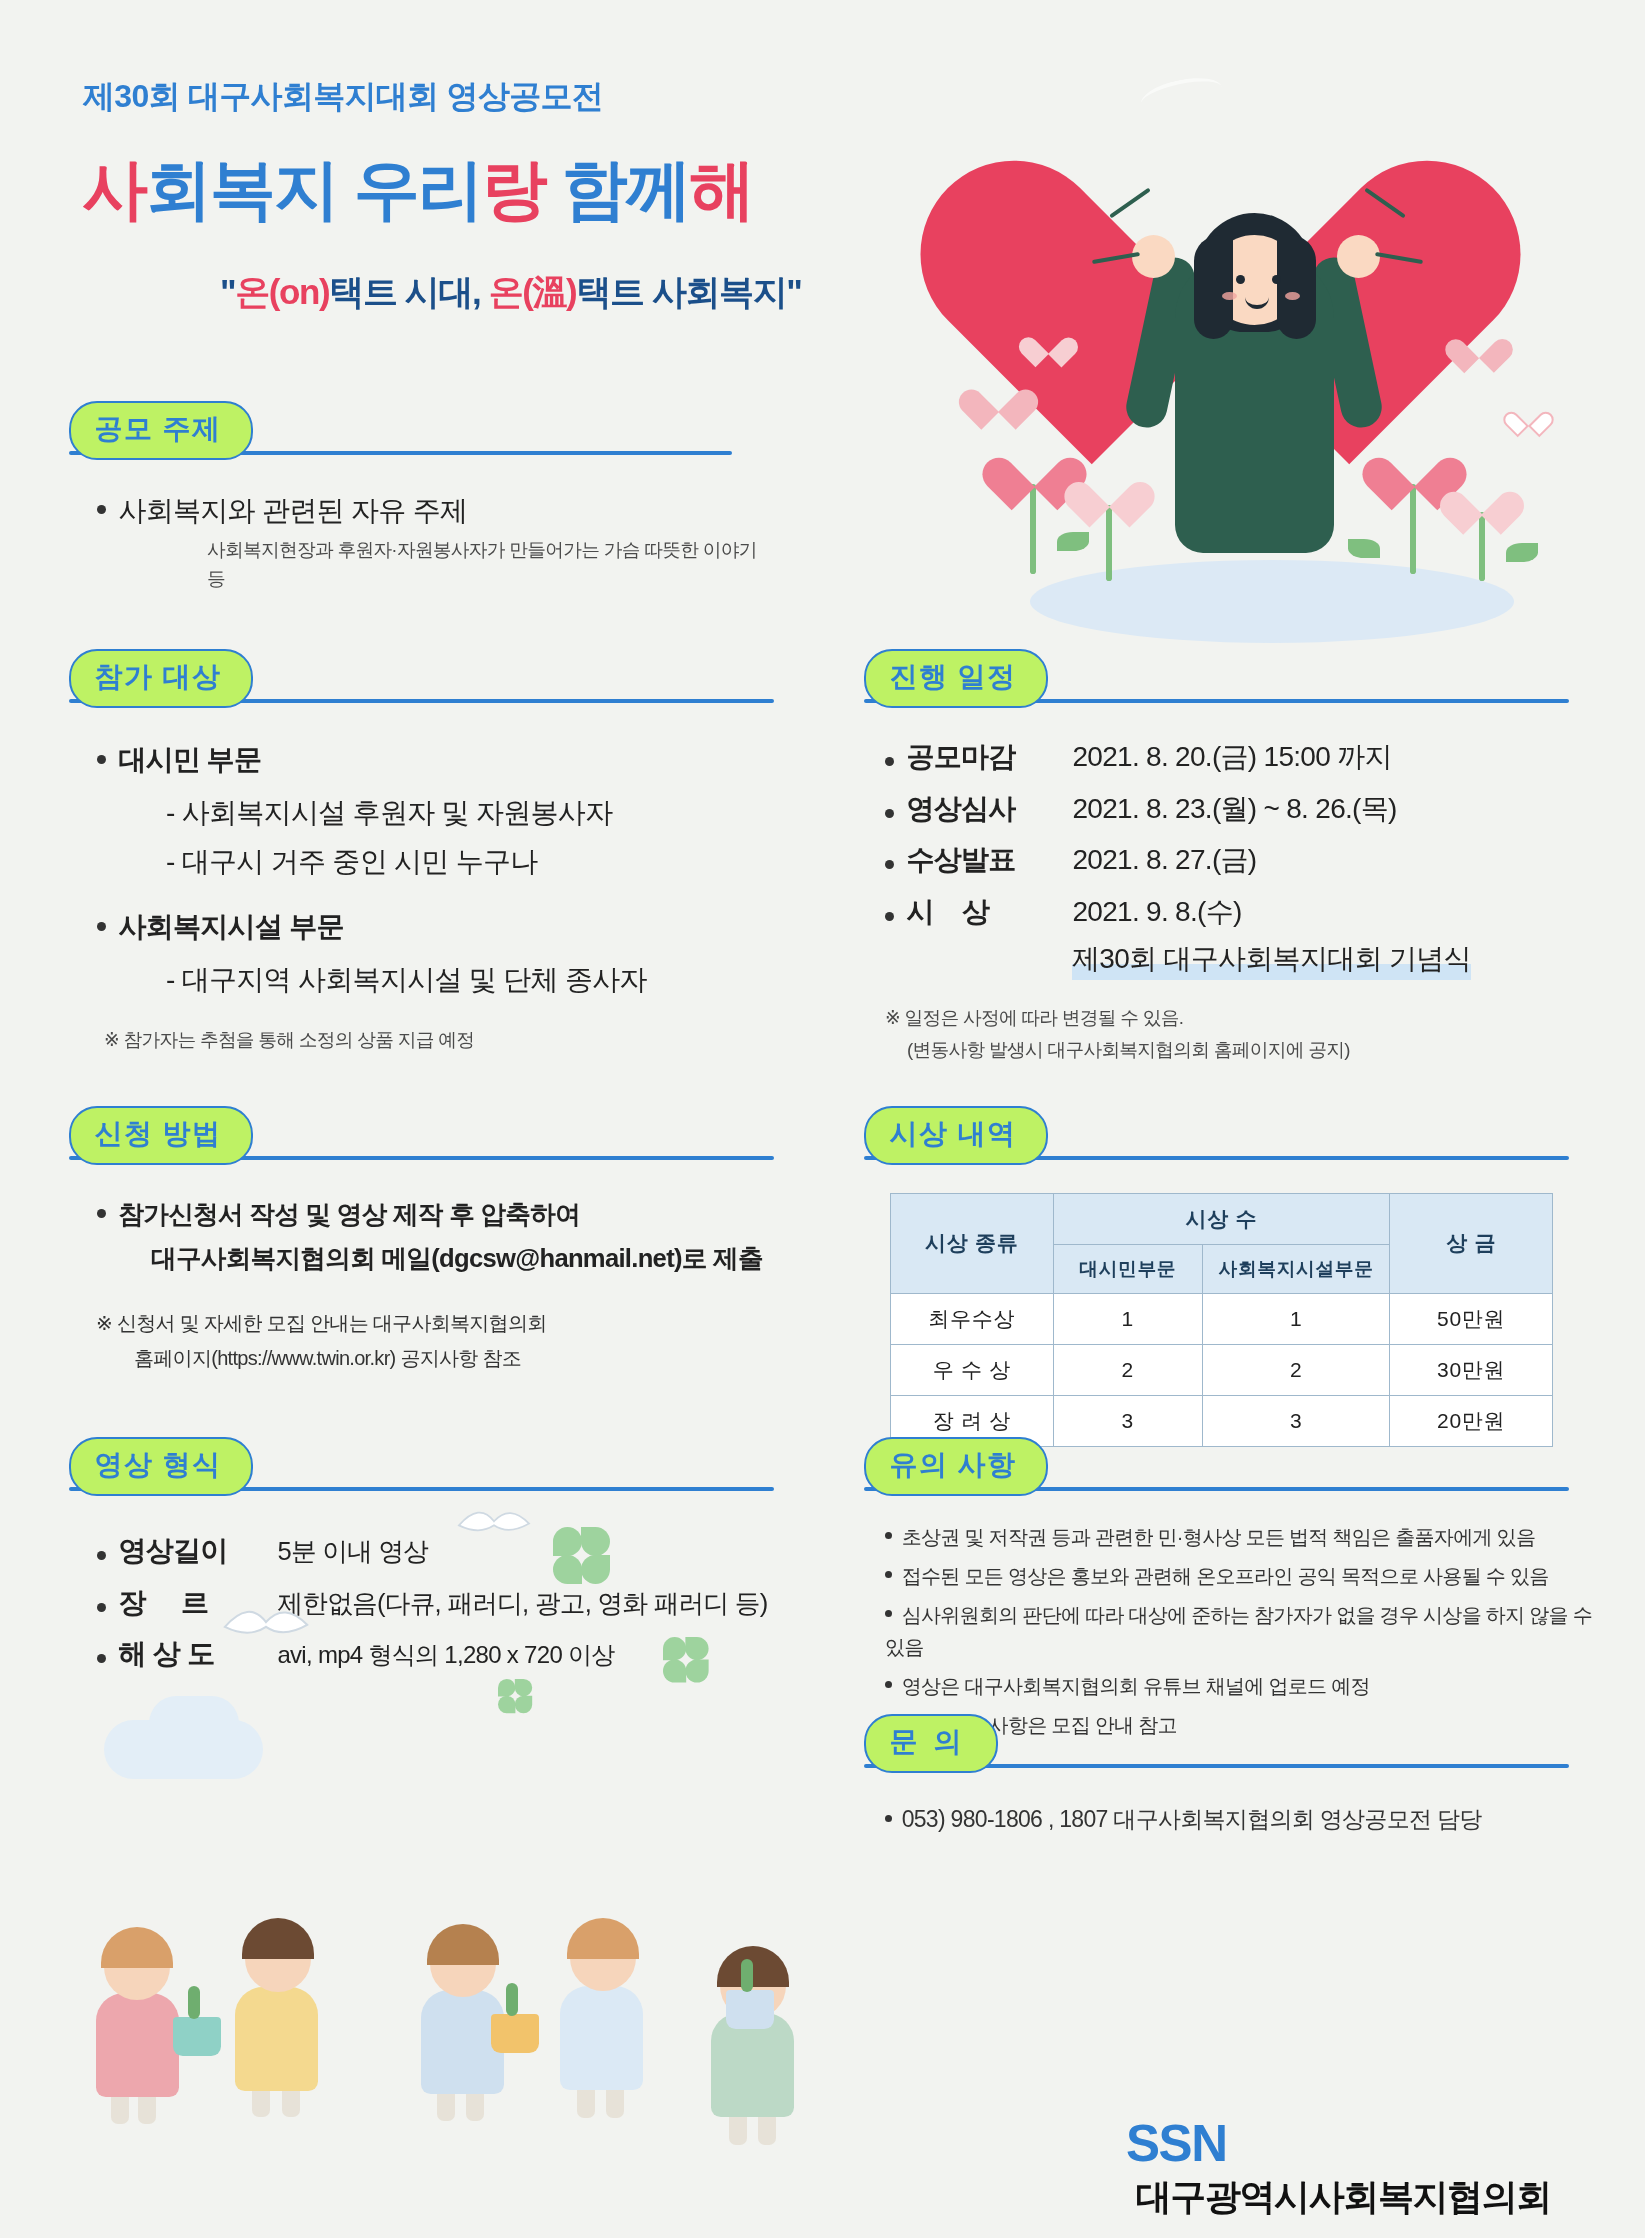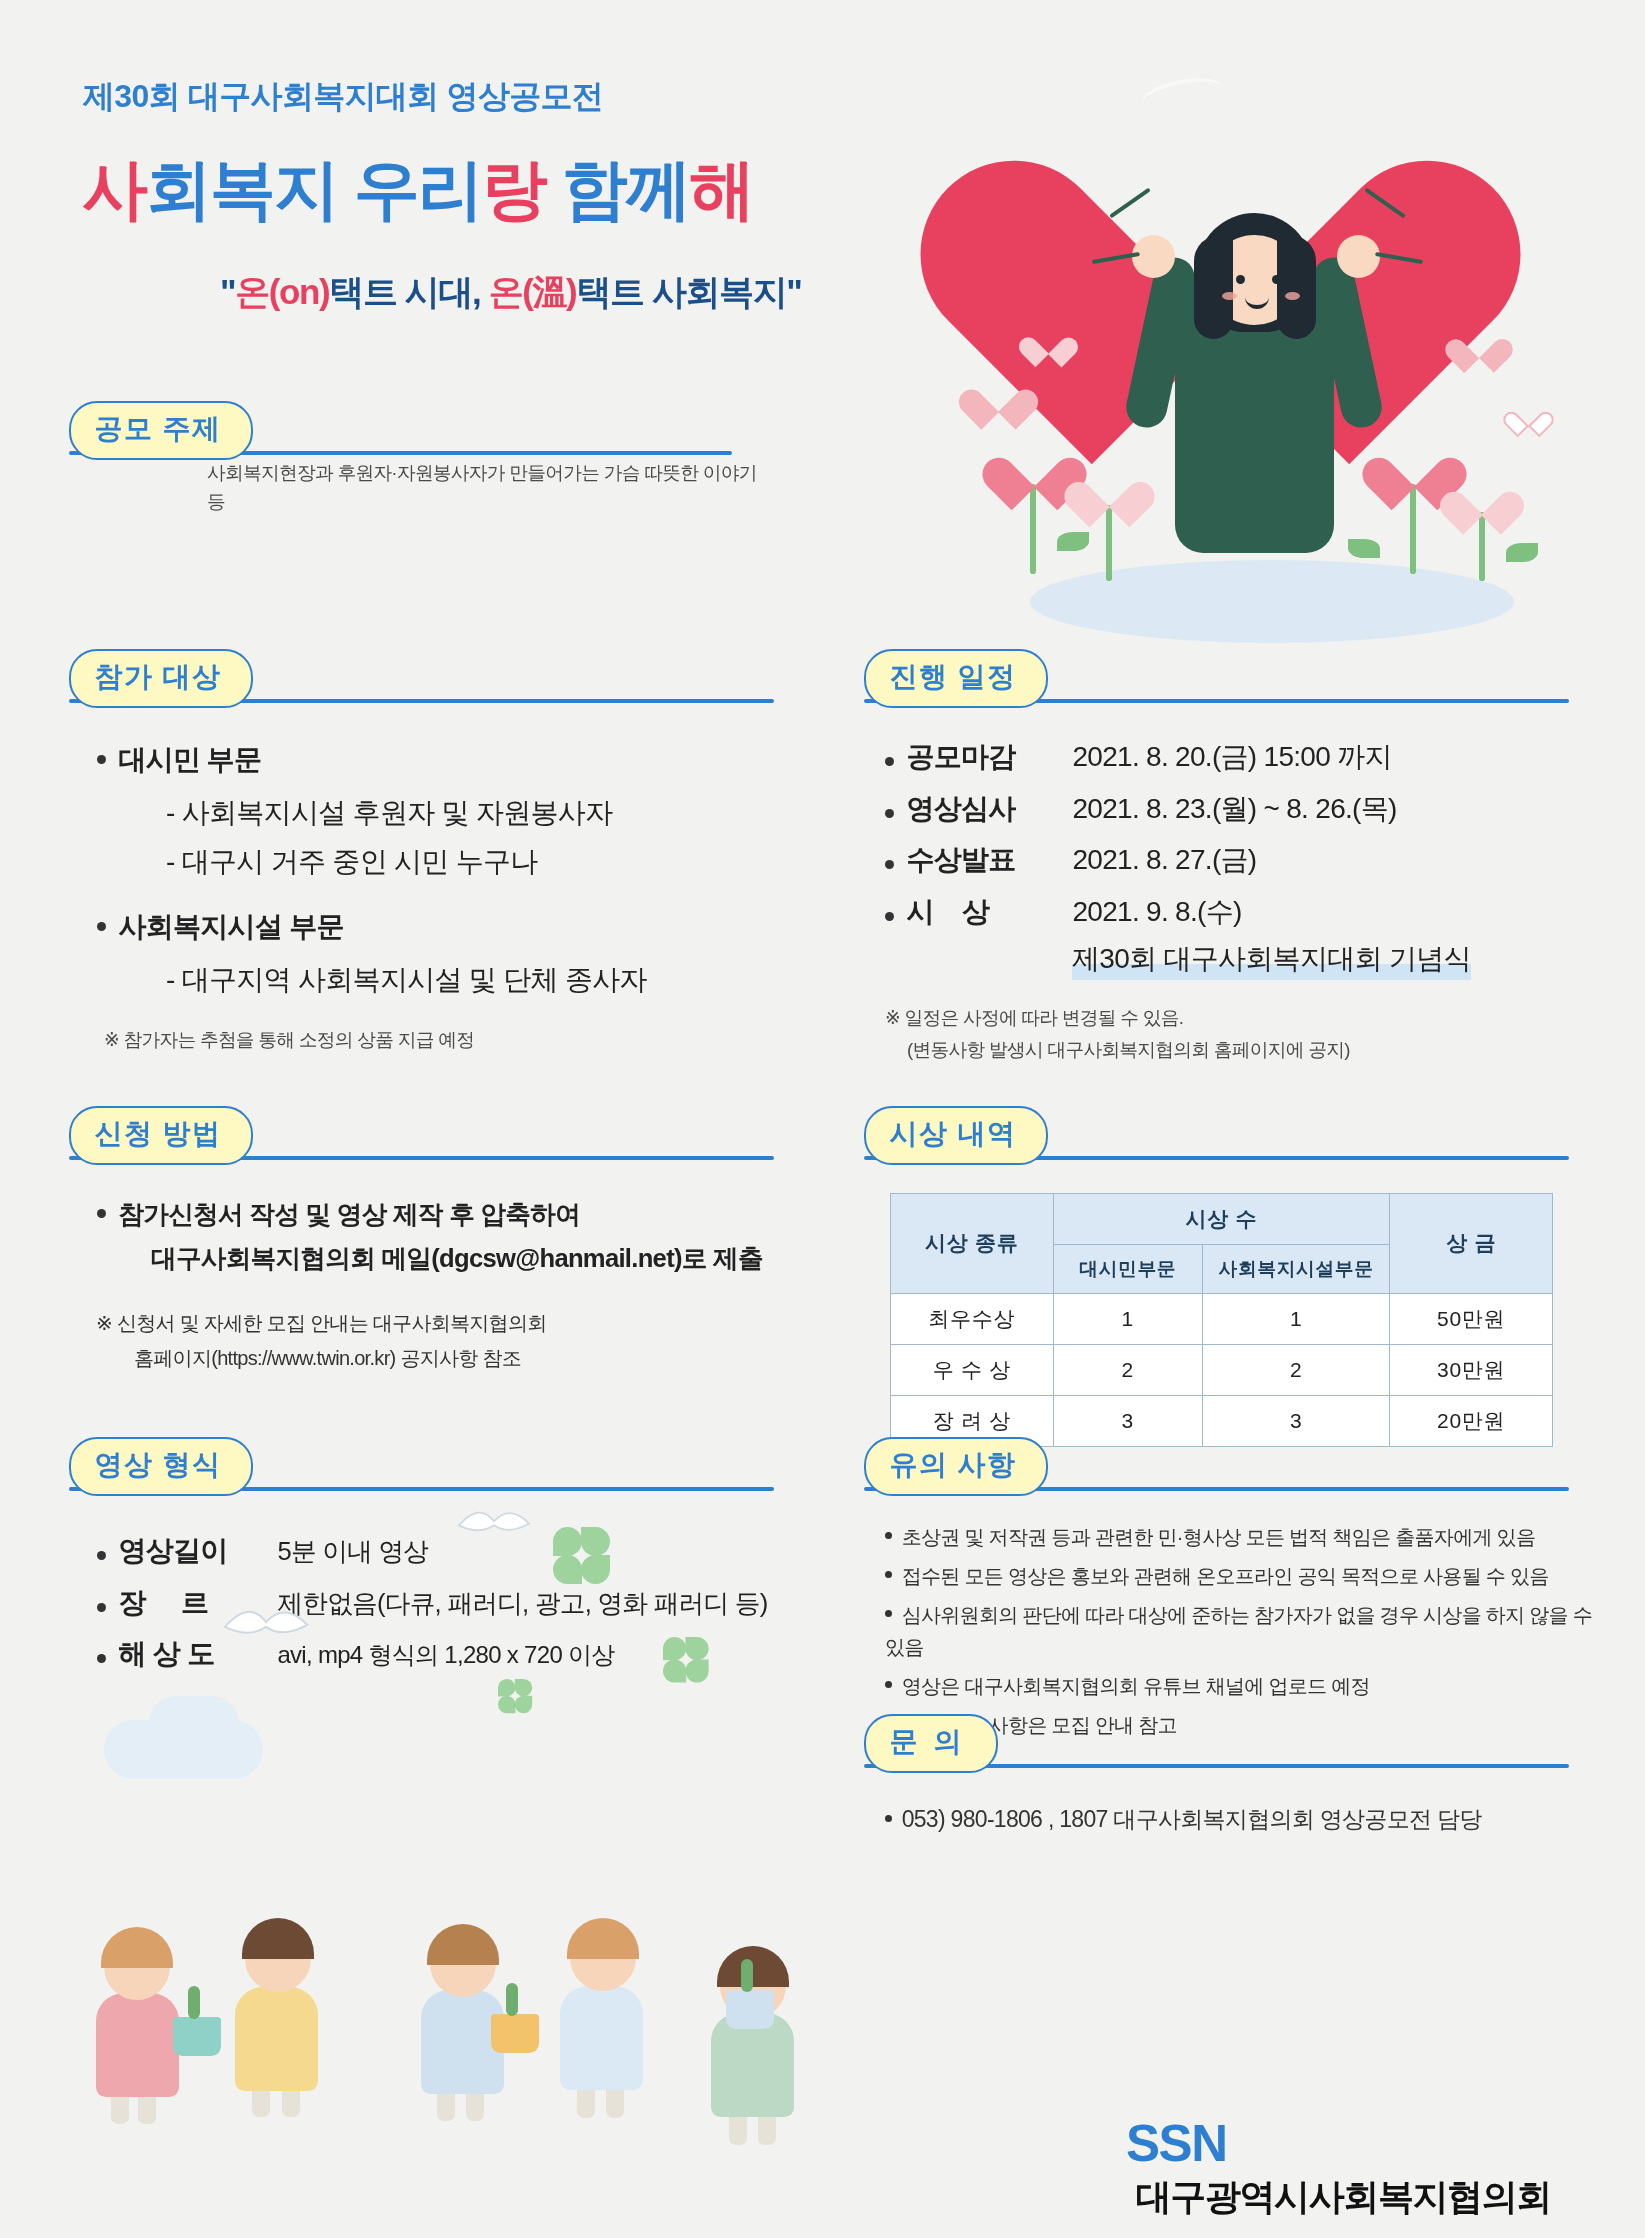--- a/index.html
+++ b/index.html
@@ -62,21 +62,21 @@
   .mini-heart{position:absolute;}
   .mini-heart:before,.mini-heart:after{content:"";position:absolute;top:0;border-radius:50% 50% 0 0;}
   .stem{position:absolute;width:5.5px;background:#7fbf7f;border-radius:2.8px;}
   .leaf{position:absolute;width:32px;height:19.3px;background:#7fbf7f;border-radius:50% 0 50% 0;}
 
   
   .sec{position:absolute;}
   .pill{
     display:inline-block;border:2.8px solid #2f7fd1;border-radius:28px;
     padding:7px 30px 9.7px 23.5px;font-size:28px;font-weight:bold;color:#2f7fd1;letter-spacing:1.4px;
-    background:#fef9c3;position:relative;z-index:2;
+    background:#bef264;position:relative;z-index:2;
   }
   .rule{height:3.5px;background:#2f7fd1;border-radius:2.1px;margin-top:-8.3px;position:relative;z-index:1;}
 
   .bullet{font-size:28px;line-height:1.5;letter-spacing:-0.7px;}
   .note{font-size:18.7px;color:#4a4a4a;line-height:1.55;letter-spacing:-0.7px;}
   .small{font-size:20px;color:#333;line-height:1.6;letter-spacing:-0.7px;}
   .dot{display:inline-block;width:9px;height:9px;background:#333;border-radius:50%;vertical-align:middle;margin-right:12.4px;margin-bottom:5.5px;}
   .dot.sm{width:7px;height:7px;margin-right:9.7px;}
 
   .hl{background:linear-gradient(transparent 62%, #cfe4f5 62%);}
@@ -184,20 +184,23 @@
       <span style="position:absolute;left:26px;top:0;width:28px;height:41px;background:#f7ced2;border-radius:14px 14px 0 0;transform:rotate(45deg);transform-origin:0 100%;"></span>
     </div>
     <div class="leaf" style="left:124px;top:504px;"></div>
     <div class="leaf" style="left:415px;top:511px;transform:scaleX(-1);"></div>
     <div class="leaf" style="left:573px;top:515px;"></div>
   </div>
 
   <div class="sec" style="left:69px;top:401px;width:691px;">
     <span class="pill">공모 주제</span>
     <div class="rule" style="width:663px;"></div>
+    <div class="bullet" style="margin-top:35px;margin-left:28px;">
+      <span class="dot"></span><span>사회복지와 관련된 자유 주제</span>
+    </div>
     <div class="note" style="margin-top:4.1px;margin-left:138px;">사회복지현장과 후원자·자원봉사자가 만들어가는 가슴 따뜻한 이야기 등</div>
   </div>
 
   <div class="sec" style="left:69px;top:649px;width:732px;">
     <span class="pill">참가 대상</span>
     <div class="rule" style="width:705px;"></div>
 
     <div class="bullet" style="margin-top:36px;margin-left:28px;font-weight:bold;font-family:Liberation Serif, serif;">
       <span class="dot"></span><span>대시민 부문</span>
     </div>

